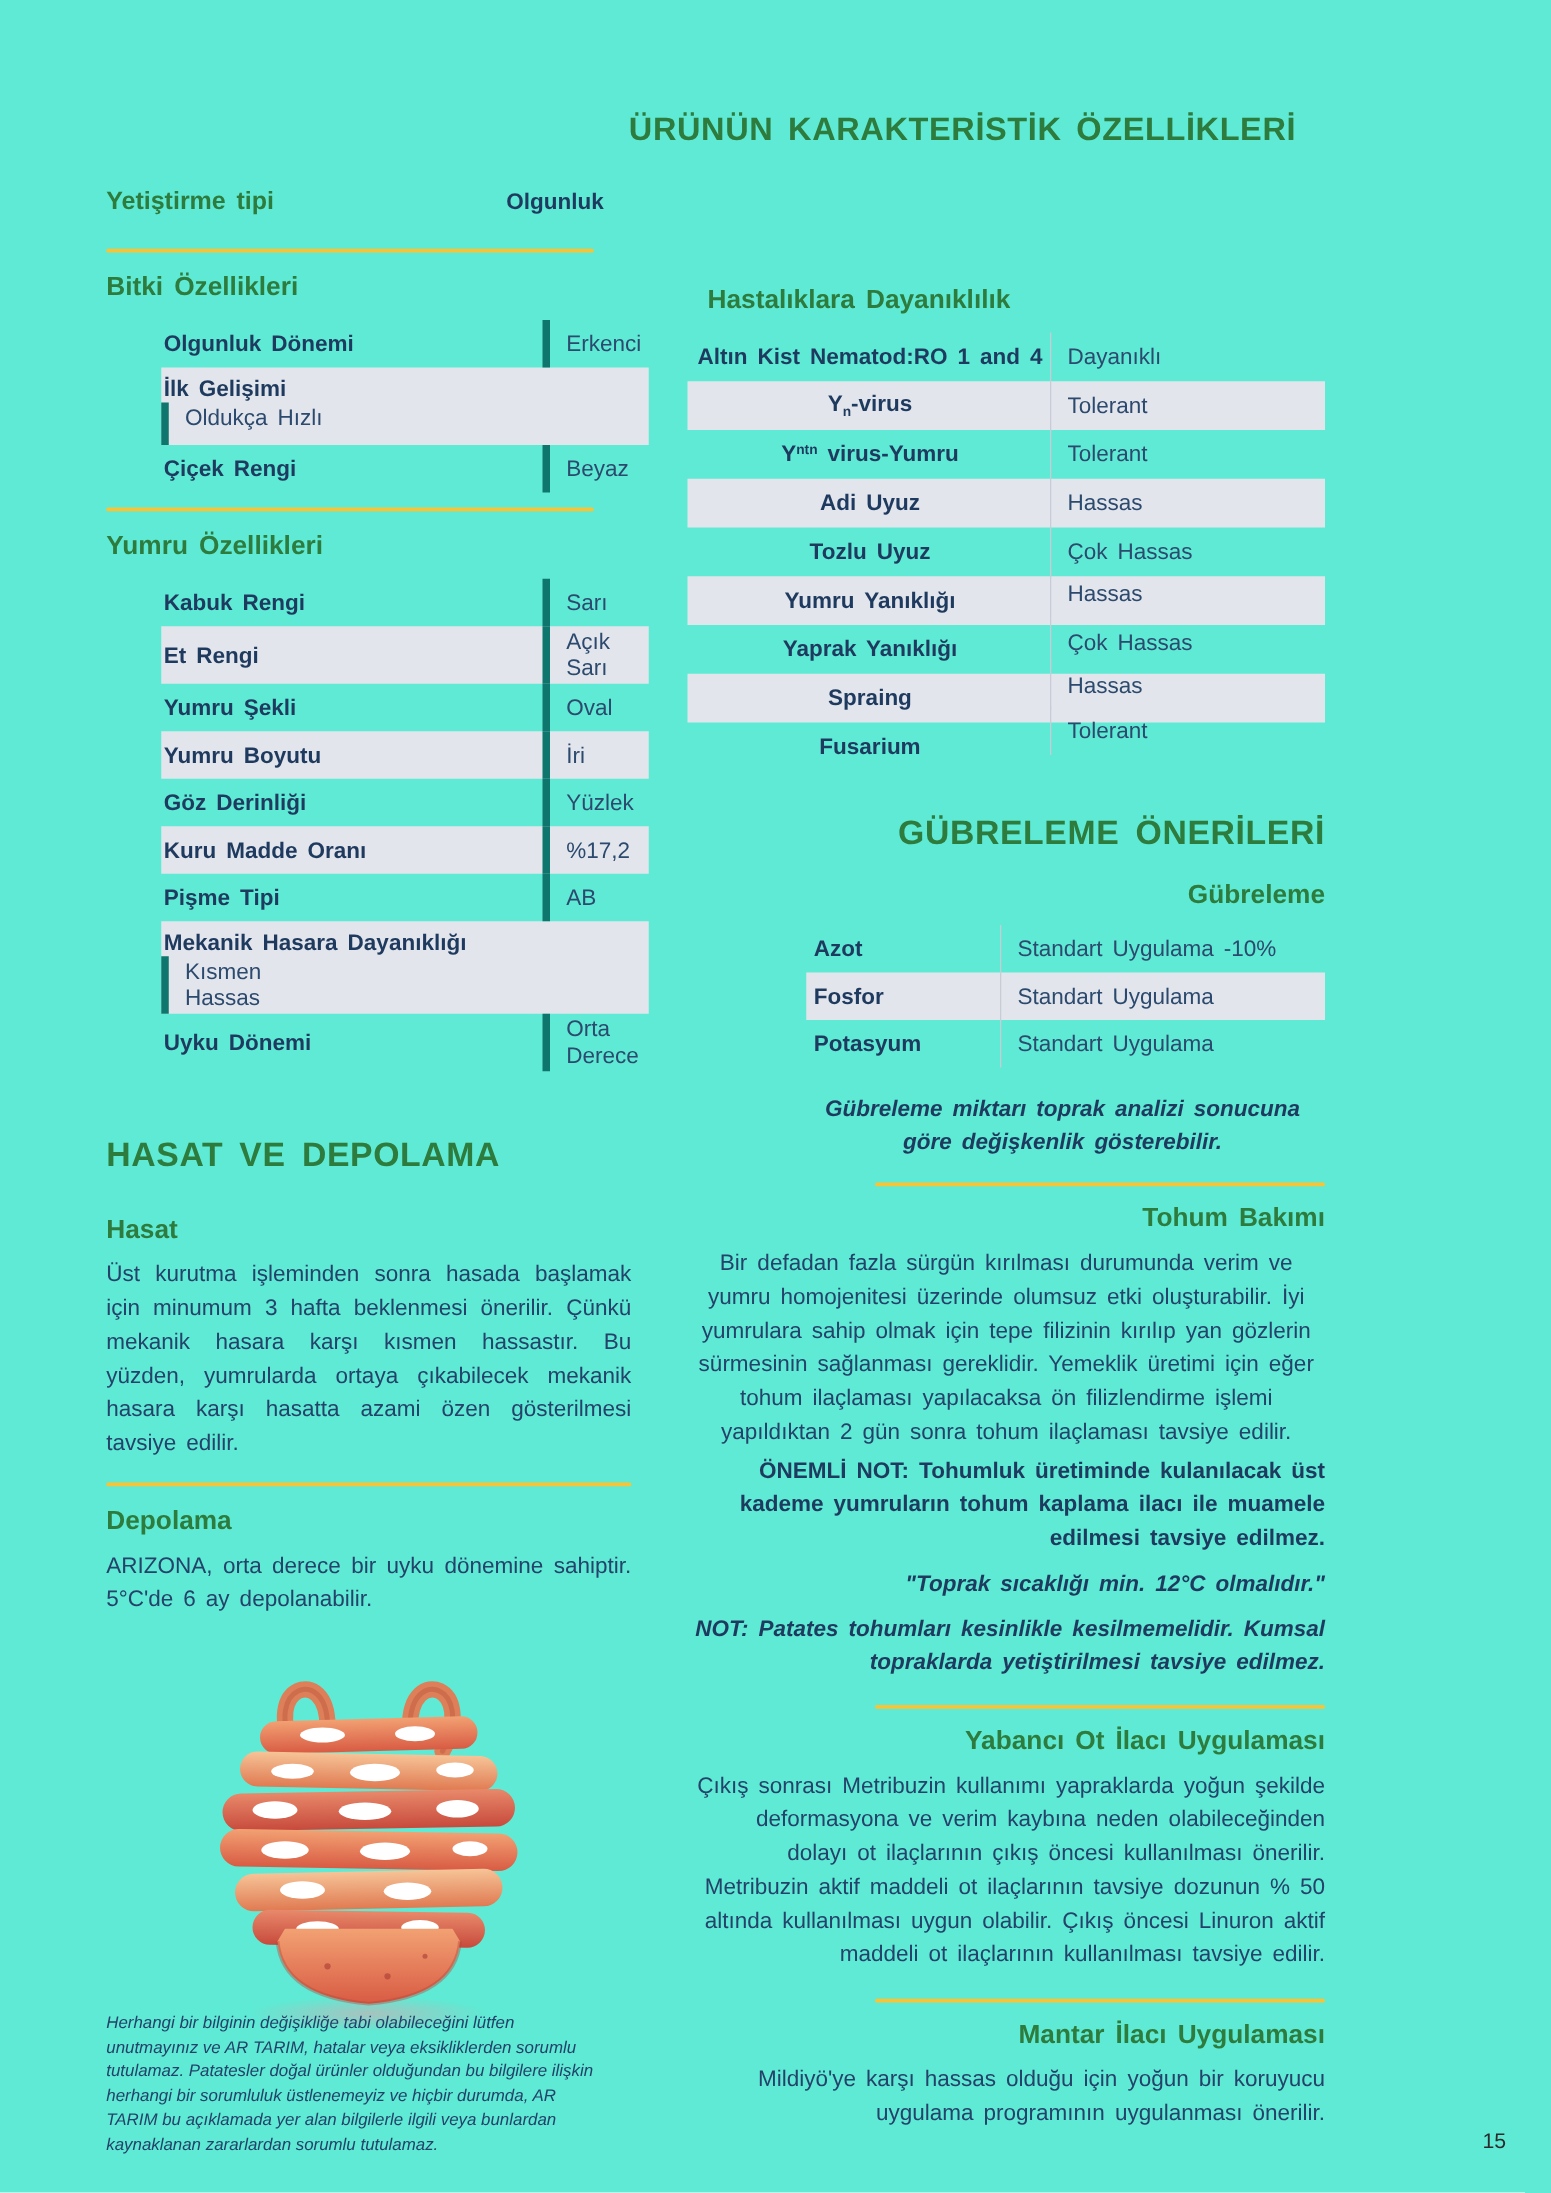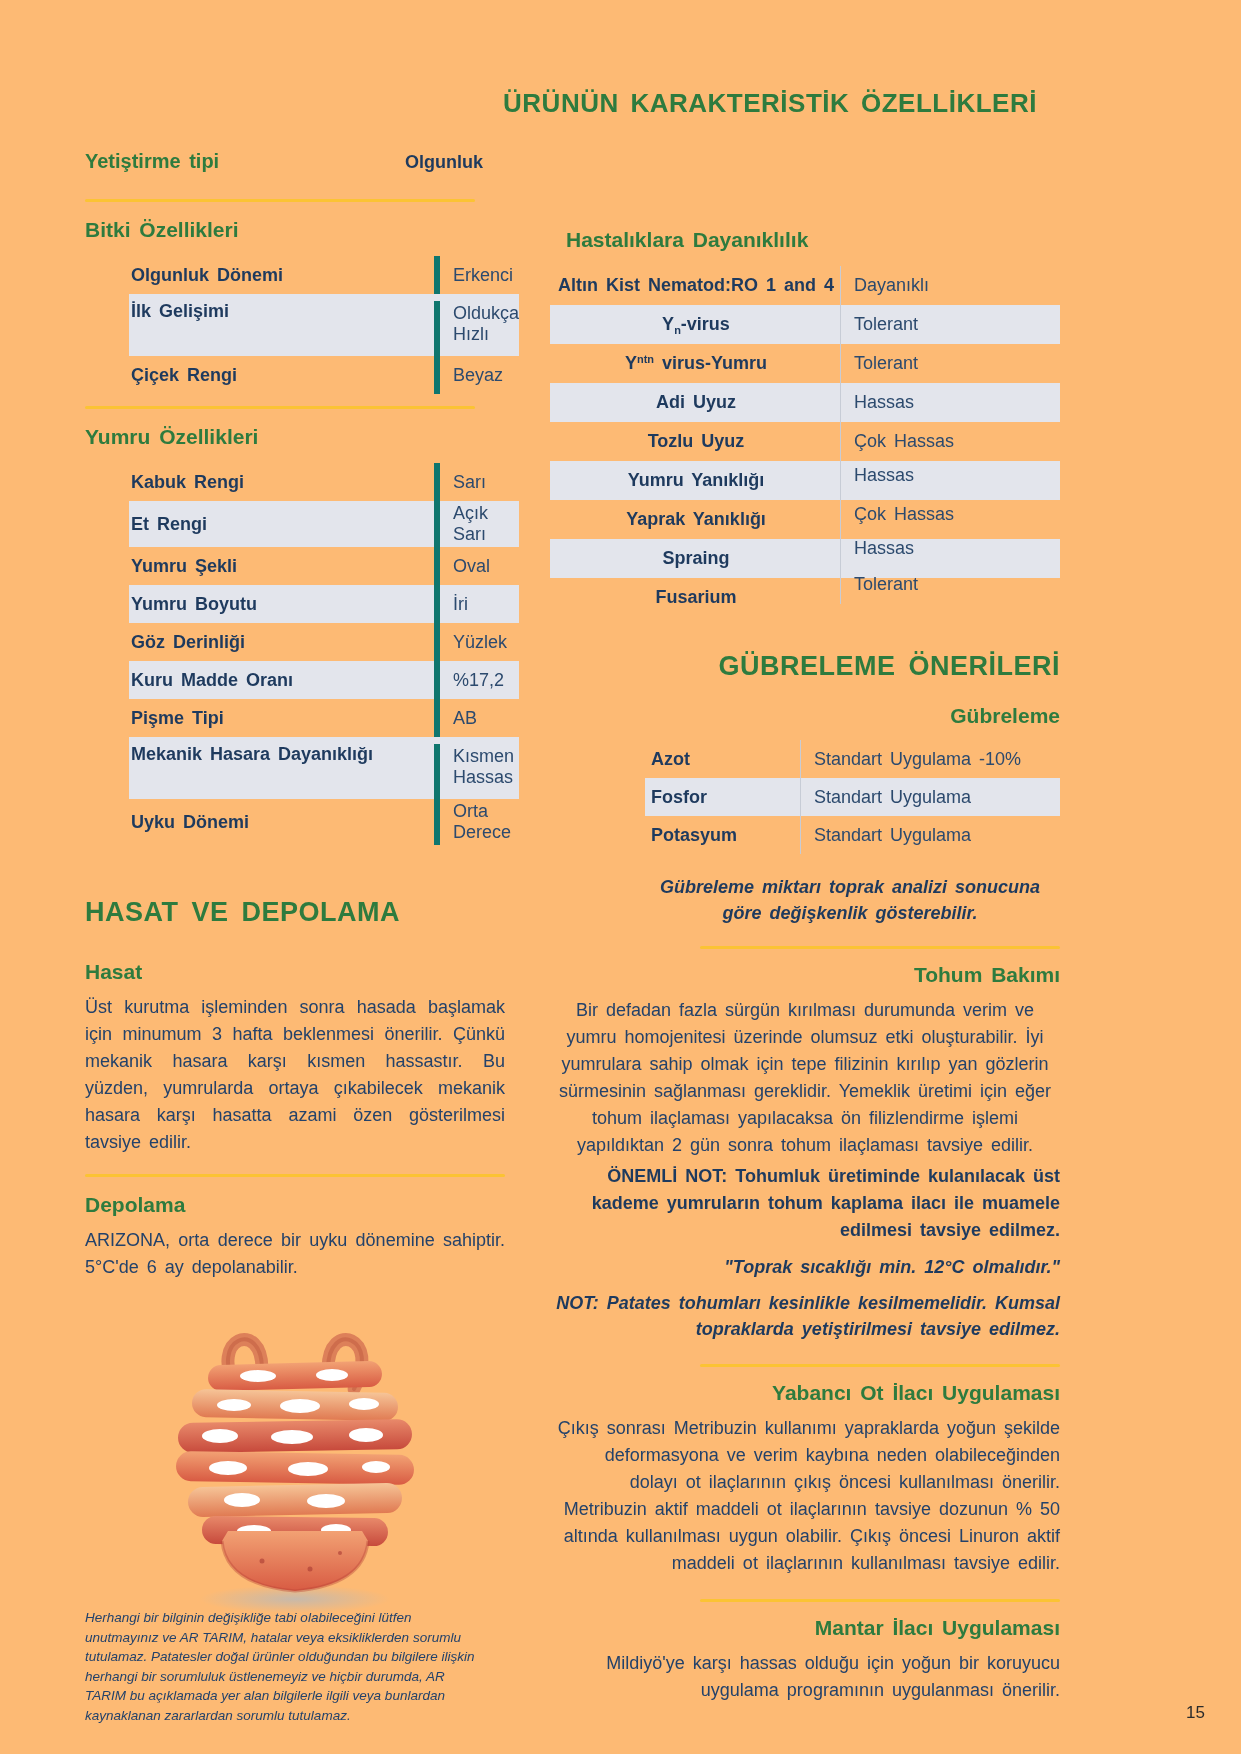--- a/index.html
+++ b/index.html
@@ -1,51 +1,51 @@
 <!DOCTYPE html>
 <html lang="tr"><head>
 <meta charset="utf-8">
 <style>
   html,body{margin:0;padding:0;background:#ffffff;}
   body{font-family:"Liberation Sans","DejaVu Sans",sans-serif;color:#1e3a5e;}
-  .page{position:relative;width:1241px;height:1754px;background:#fdba74;overflow:hidden;}
+  .page{position:relative;width:1241px;height:1754px;background:#5eead4;overflow:hidden;}
 
   
   .col-left{position:absolute;left:85px;top:0;width:420px;}
   .col-right{position:absolute;left:550px;top:0;width:510px;}
 
   
   .page-title{position:absolute;top:88px;left:440px;width:660px;text-align:center;
     color:#2e7b3e;font-size:26px;font-weight:bold;letter-spacing:.5px;word-spacing:4px;}
   .h-green{color:#2e7b3e;font-weight:bold;font-size:21px;word-spacing:3px;}
   .h-green-big{color:#2e7b3e;font-weight:bold;font-size:27px;letter-spacing:.5px;word-spacing:5px;}
   .align-right{text-align:right;}
   .align-center{text-align:center;}
 
   
   .divider{height:3px;background:#fbc334;border-radius:2px;}
 
   
   .trow{display:flex;align-items:center;min-height:38px;}
   .trow.shade{background:#e3e5ec;}
-  .trow.double{min-height:62px;align-items:flex-start;padding-top:7px;box-sizing:border-box;}
+  .trow.double{min-height:62px;align-items:flex-start;padding-top:7px;box-sizing:border-box;flex-direction:column;}
   .tlabel{font-weight:bold;font-size:18px;color:#1e3a5e;word-spacing:3px;}
   .tval{font-size:18px;color:#2c4a6e;word-spacing:3px;}
   sub.pv{font-size:11px;vertical-align:-4px;}
   sup.pv{font-size:11px;vertical-align:6px;}
 
   
   .ltable{width:390px;padding-left:44px;}
   .ltable .tlabel{width:305px;box-sizing:border-box;padding-left:2px;}
   .ltable .tval{flex:1;border-left:6px solid #0f766e;padding:2px 0 2px 13px;align-self:stretch;
     display:flex;align-items:center;}
   .ltable .trow.double .tval{align-items:flex-start;}
 
   
-  .grow-row{display:flex;align-items:flex-end;margin-top:150px;}
+  .grow-row{display:flex;align-items:center;margin-top:150px;}
   .grow-row .glabel{width:320px;color:#2e7b3e;font-weight:bold;font-size:20px;word-spacing:3px;}
   .grow-row .gval{font-weight:bold;font-size:18px;color:#1e3a5e;}
 
   
   .dtable{width:510px;margin-top:14px;}
   .dtable .trow{min-height:39px;text-align:center;}
   .dtable .tlabel{width:290px;box-sizing:border-box;padding-left:2px;}
   .dtable .tval{flex:1;border-left:1px solid #c7ccd6;padding:2px 0 2px 13px;align-self:stretch;
     display:flex;align-items:center;position:relative;}
   .dtable .trow:nth-child(6) .tval,.dtable .trow:nth-child(7) .tval{top:-5px;}

